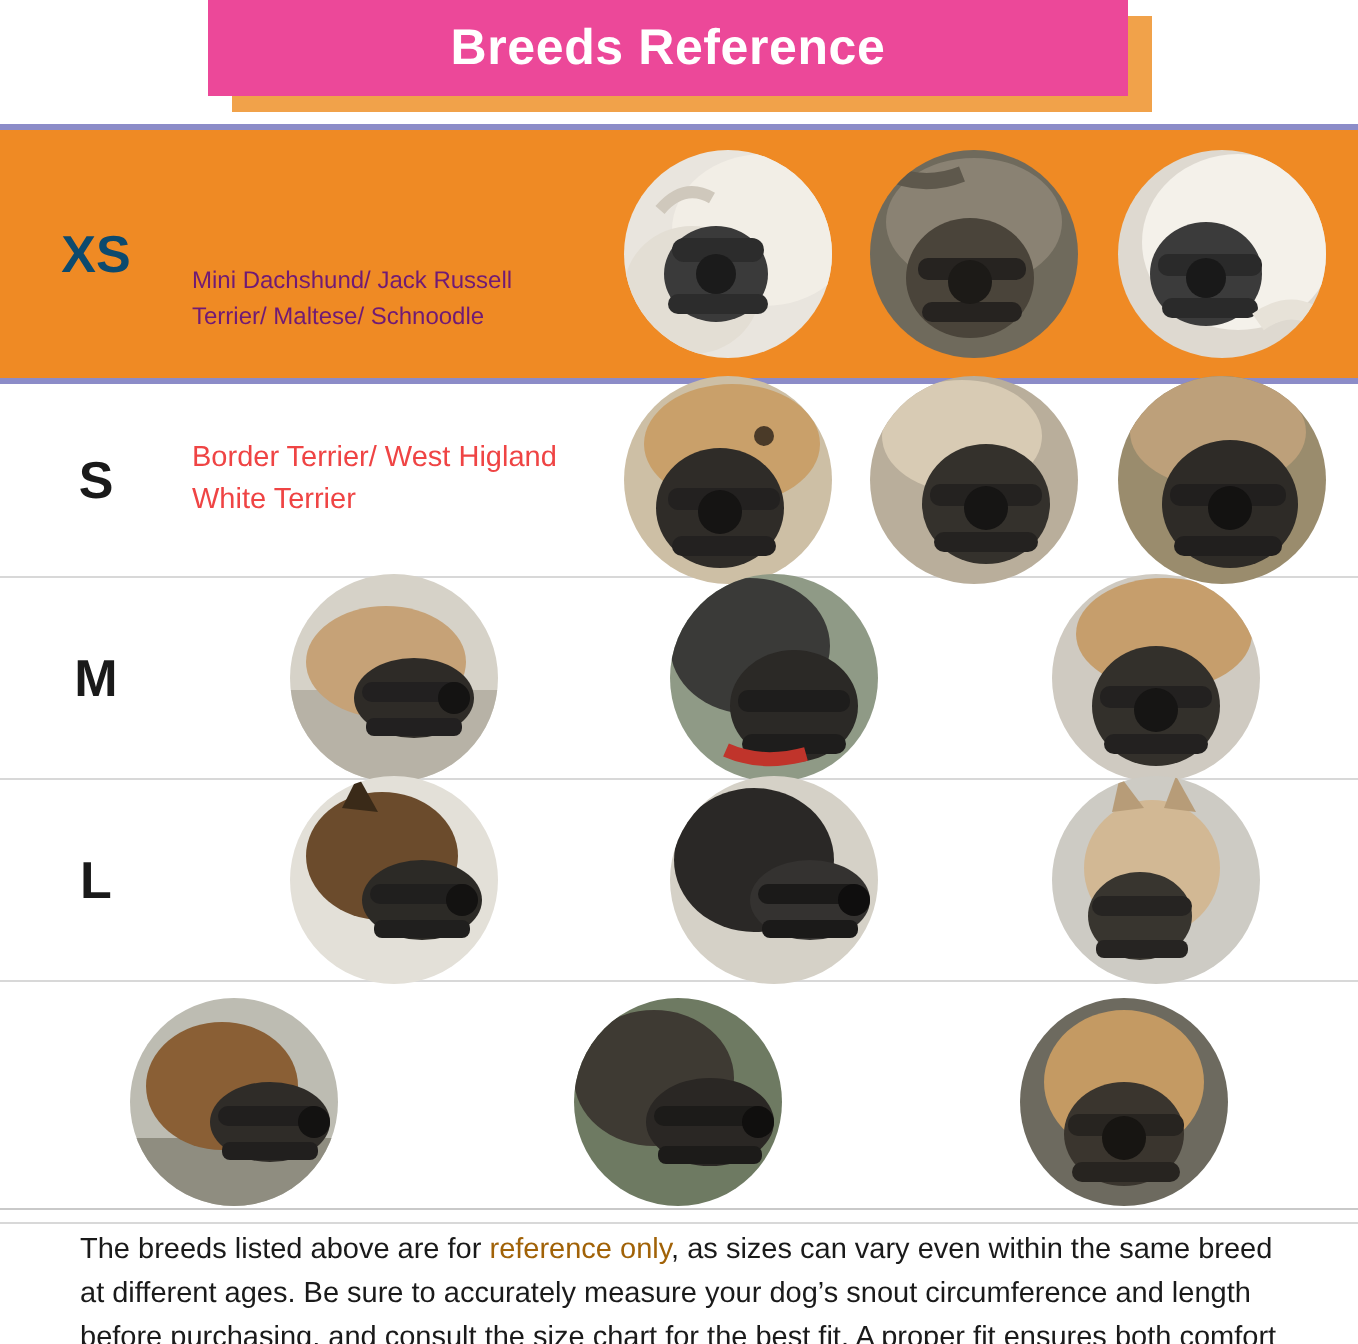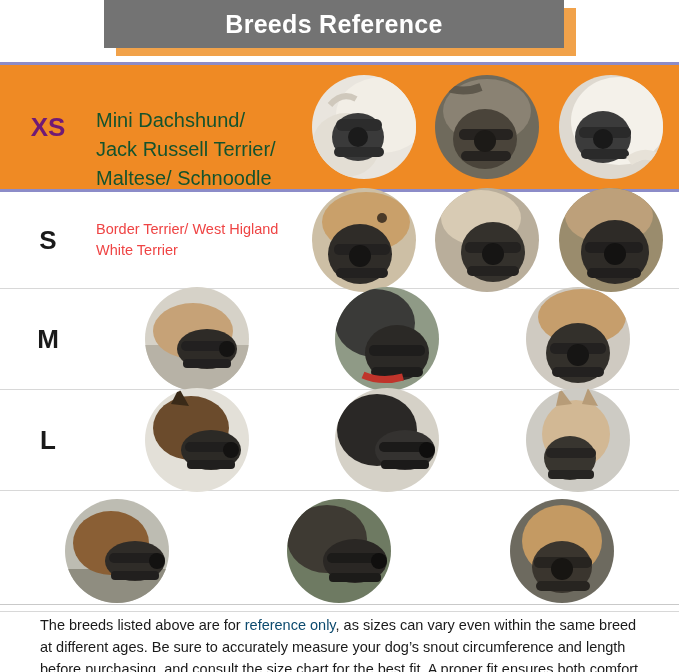--- a/index.html
+++ b/index.html
@@ -34,21 +34,21 @@
     width: 460px;
     height: 48px;
     background: #f1a24a;
   }
   .title-bar {
     position: absolute;
     left: 104px;
     top: 0px;
     width: 460px;
     height: 48px;
-    background: #737373;
+    background: #ec4899;
     display: flex;
     align-items: center;
     justify-content: center;
     text-align: center;
   }
   .title-text {
     color: #ffffff;
     font-size: 25px;
     font-weight: bold;
     letter-spacing: 0.3px;
@@ -76,38 +76,38 @@
     width: 96px;
     flex: 0 0 96px;
     display: flex;
     align-items: center;
     justify-content: center;
     font-weight: bold;
     font-size: 26px;
     color: #1a1a1a;
   }
   .row.highlight .col-size {
-    color: #701a75;
+    color: #0c4a6e;
   }
   .col-breeds {
     width: 200px;
     flex: 0 0 200px;
     display: flex;
     align-items: center;
     padding-right: 8px;
     box-sizing: border-box;
   }
   .breed-text {
     font-size: 14.5px;
     line-height: 1.45;
     color: #ef4444;
   }
   .row.highlight .breed-text {
-    font-size: 20px;
-    color: #14532d;
+    font-size: 12px;
+    color: #701a75;
     margin-top: 45px;
   }
   .col-photos {
     flex: 1 1 auto;
     display: flex;
     align-items: center;
     justify-content: space-around;
     padding: 6px 6px;
     box-sizing: border-box;
   }
@@ -135,21 +135,21 @@
     padding: 10px 40px 0 40px;
     box-sizing: border-box;
   }
   .footer p {
     margin: 0;
     font-size: 14.5px;
     line-height: 1.5;
     color: #1a1a1a;
   }
   .accent {
-    color: #0c4a6e;
+    color: #a16207;
   }
 </style>
 </head>
 <body>
 
 <div class="page">
 
   <div class="title-wrap">
     <div class="title-shadow"></div>
     <div class="title-bar">

